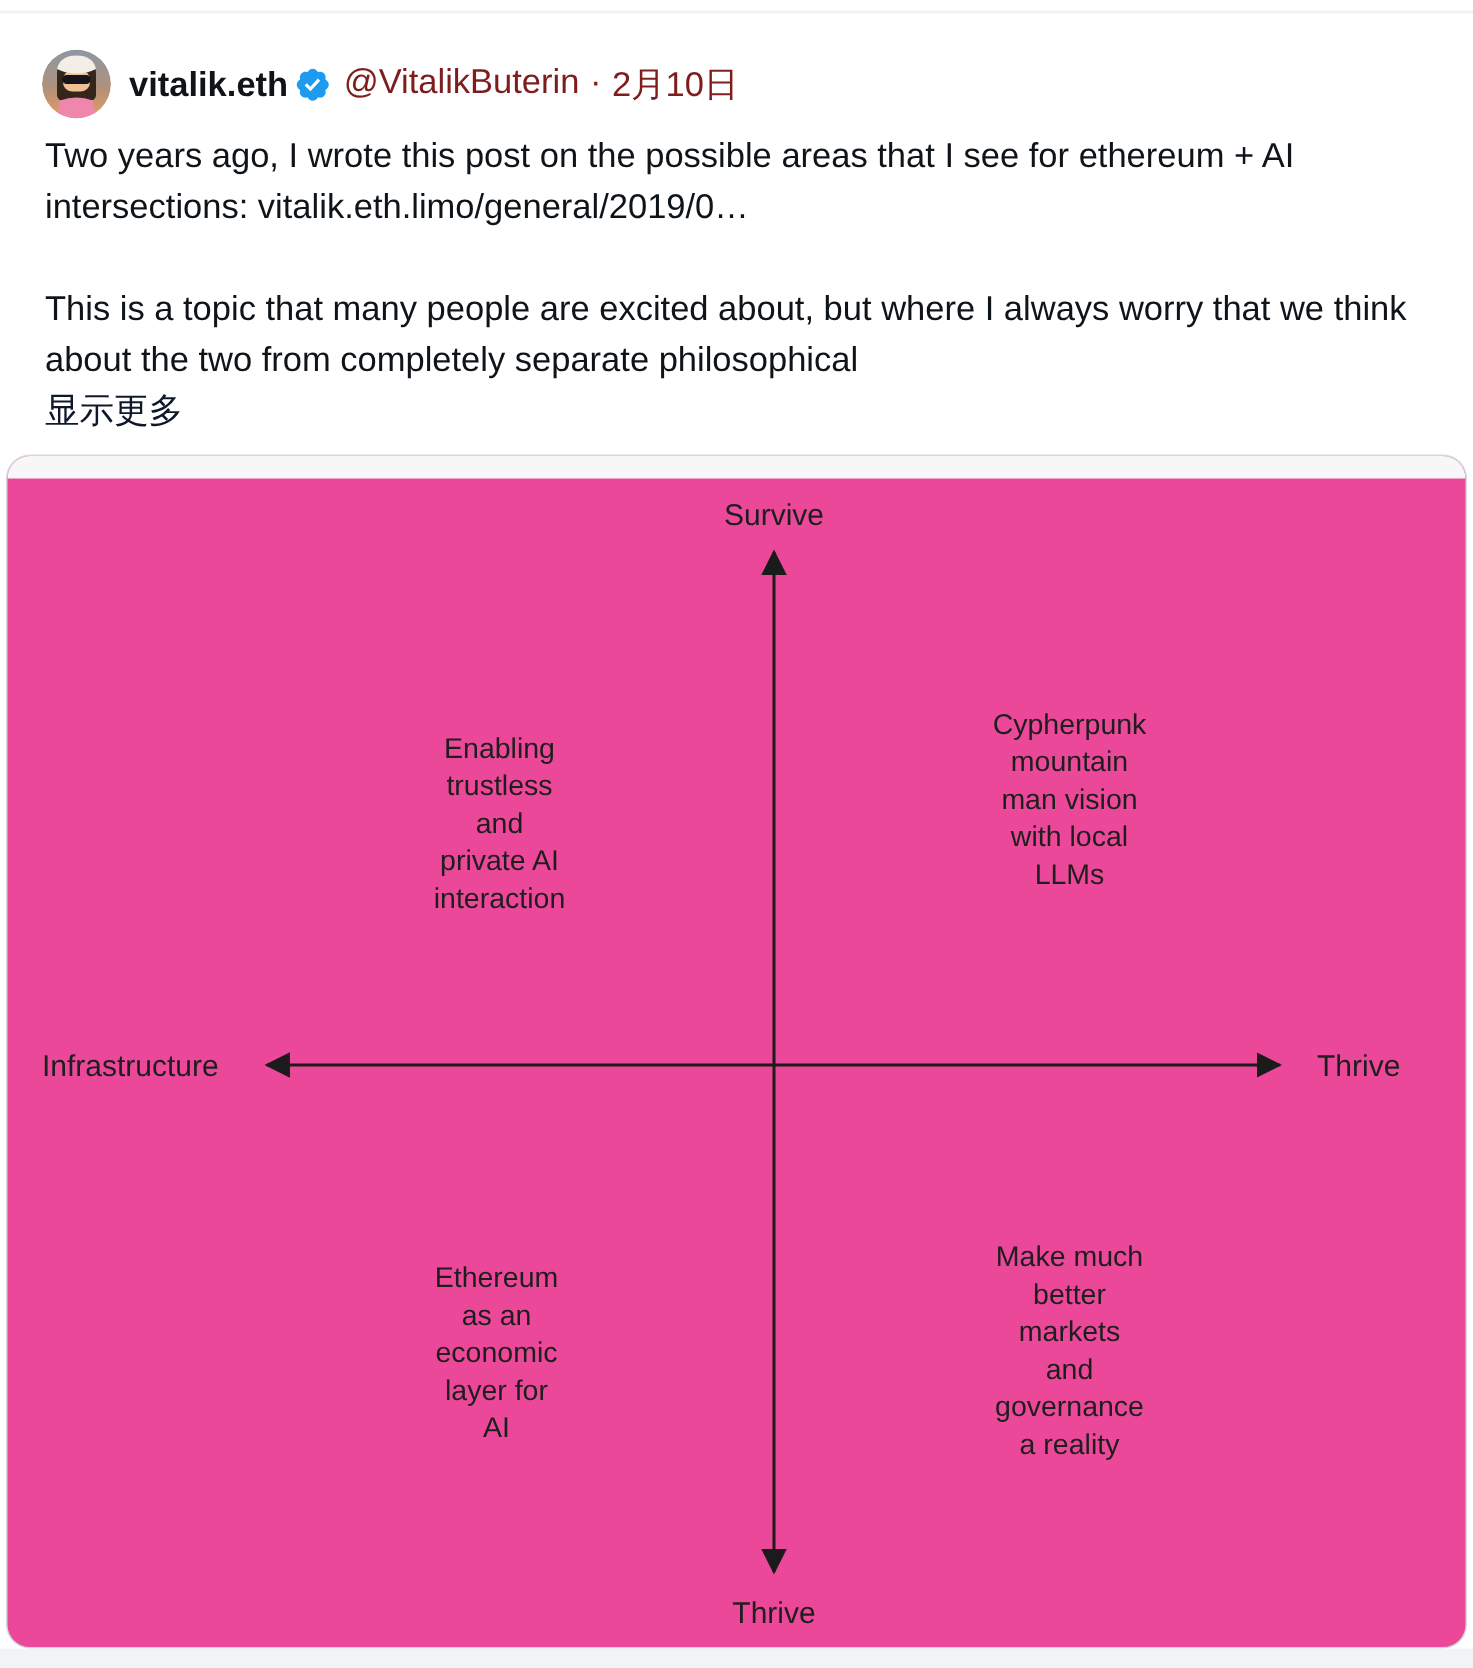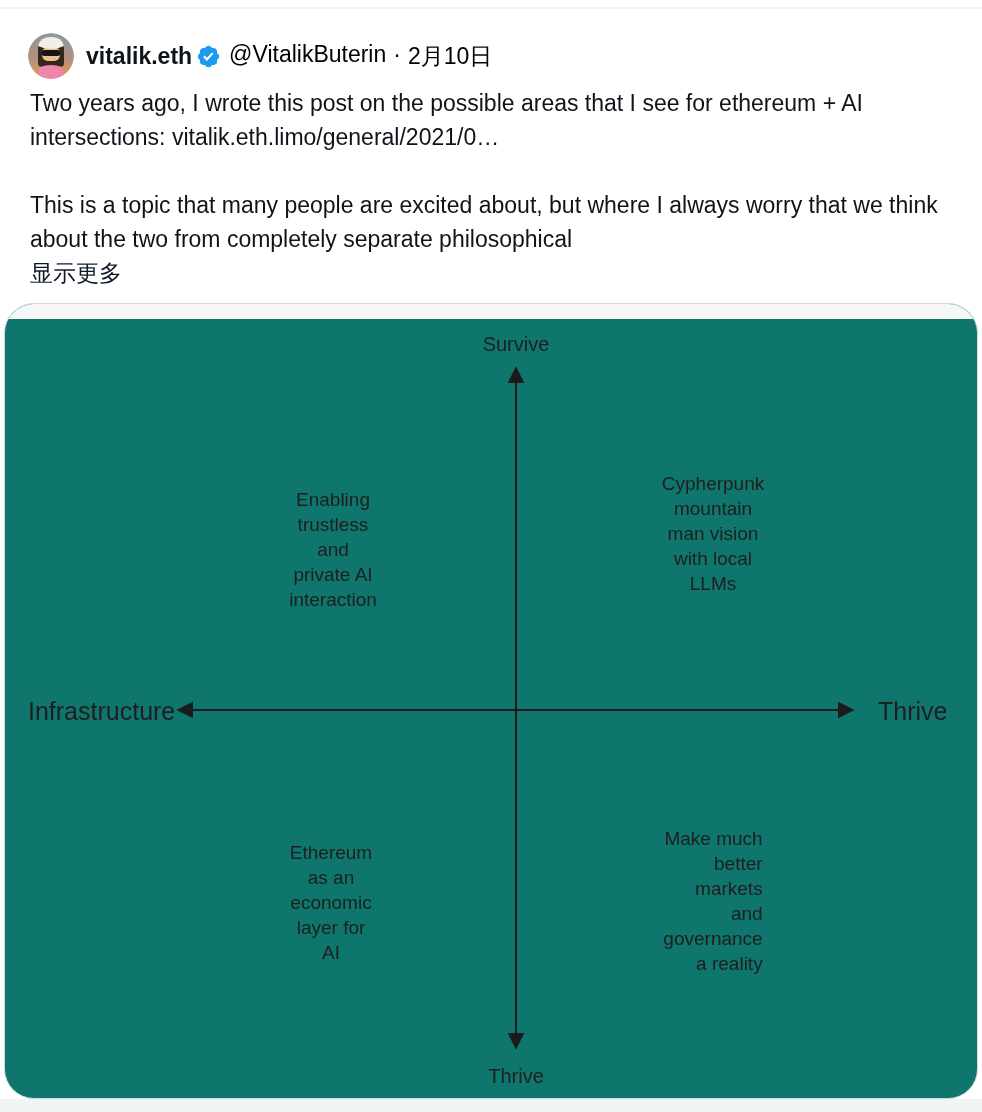--- a/index.html
+++ b/index.html
@@ -22,43 +22,43 @@
   .avatar {
     width: 46px; height: 46px; border-radius: 50%; overflow: hidden;
     flex: none; cursor: pointer;
   }
   .header-line {
     margin-left: 12px; display: flex; align-items: center;
     font-size: 23px; white-space: nowrap;
   }
   .author-name { font-weight: 700; color: #0f1419; cursor: pointer; }
   .verified { width: 25px; height: 25px; margin-left: 4px; flex: none; }
-  .handle-group { color: #000000; margin-left: 8px; display: flex; }
+  .handle-group { color: #7f1d1d; margin-left: 8px; display: flex; }
   .handle-group .sep { margin: 0 7px; }
   .body-text {
     position: absolute; left: 30px; top: 86px; width: 922px;
     font-size: 23px; line-height: 34px; color: #0f1419;
   }
   .prewrap { white-space: pre-line; }
   .post-link { color: #0f1419; text-decoration: none; cursor: pointer; }
   .show-more { display: block; color: #0f172a; text-decoration: none; cursor: pointer; width: fit-content; }
   .image-card {
     position: absolute; left: 4px; top: 303px; width: 974px; height: 796px;
-    border: 1px solid #cfd9de; border-radius: 30px; background: #0f766e;
+    border: 1px solid #cfd9de; border-radius: 16px; background: #ec4899;
     overflow: hidden; cursor: pointer;
   }
   .card-topstrip { width: 100%; height: 15px; background: #f7f7f8; }
   .diagram { position: absolute; left: 0; top: 0; width: 972px; height: 794px; }
   .axes-svg { position: absolute; left: 0; top: 0; }
   .diag-label {
     position: absolute; color: #1e1e1e; font-size: 19px; line-height: 25px;
     text-align: center; white-space: pre-line;
   }
   .centered { transform: translateX(-50%); }
-  .axis-end-label { font-size: 25px; line-height: 24px; }
+  .axis-end-label { font-size: 20px; line-height: 24px; }
   .axis-cap-label { font-size: 20px; line-height: 24px; }
   .footer-strip {
     position: absolute; left: 0; top: 1099px; width: 982px; height: 13px;
     background: #f1f4f5;
   }
 </style>
 </head>
 <body>
 
 <div class="top-divider"></div>
@@ -93,21 +93,21 @@
     </svg>
     <span class="handle-group">
       <span>@VitalikButerin</span>
       <span class="sep">·</span>
       <span>2月10日</span>
     </span>
   </div>
 </div>
 
 <div class="body-text">
-  <span>Two years ago, I wrote this post on the possible areas that I see for ethereum + AI intersections: </span><a class="post-link">vitalik.eth.limo/general/2021/0…</a><span class="prewrap">
+  <span>Two years ago, I wrote this post on the possible areas that I see for ethereum + AI intersections: </span><a class="post-link">vitalik.eth.limo/general/2019/0…</a><span class="prewrap">
 
 This is a topic that many people are excited about, but where I always worry that we think about the two from completely separate philosophical</span>
   <a class="show-more">显示更多</a>
 </div>
 
 <div class="image-card">
   <div class="card-topstrip"></div>
   <div class="diagram">
     <svg class="axes-svg" width="972" height="794" viewBox="0 0 972 794">
       <defs>
@@ -130,21 +130,21 @@
     <div class="diag-label centered" style="left:326px; top:536px;">Ethereum
 as an
 economic
 layer for
 AI</div>
     <div class="diag-label centered" style="left:708px; top:167px;">Cypherpunk
 mountain
 man vision
 with local
 LLMs</div>
-    <div class="diag-label centered" style="left:708px; top:522px;text-align:right;">Make much
+    <div class="diag-label centered" style="left:708px; top:522px;">Make much
 better
 markets
 and
 governance
 a reality</div>
   </div>
 </div>
 
 <div class="footer-strip"></div>
 

